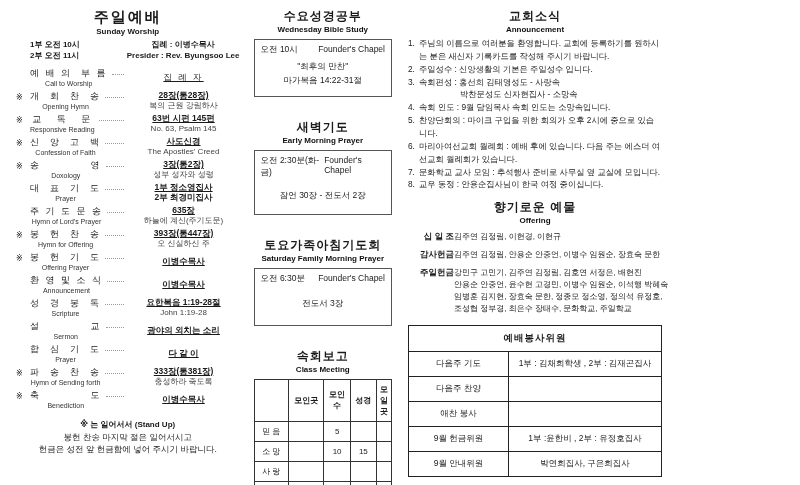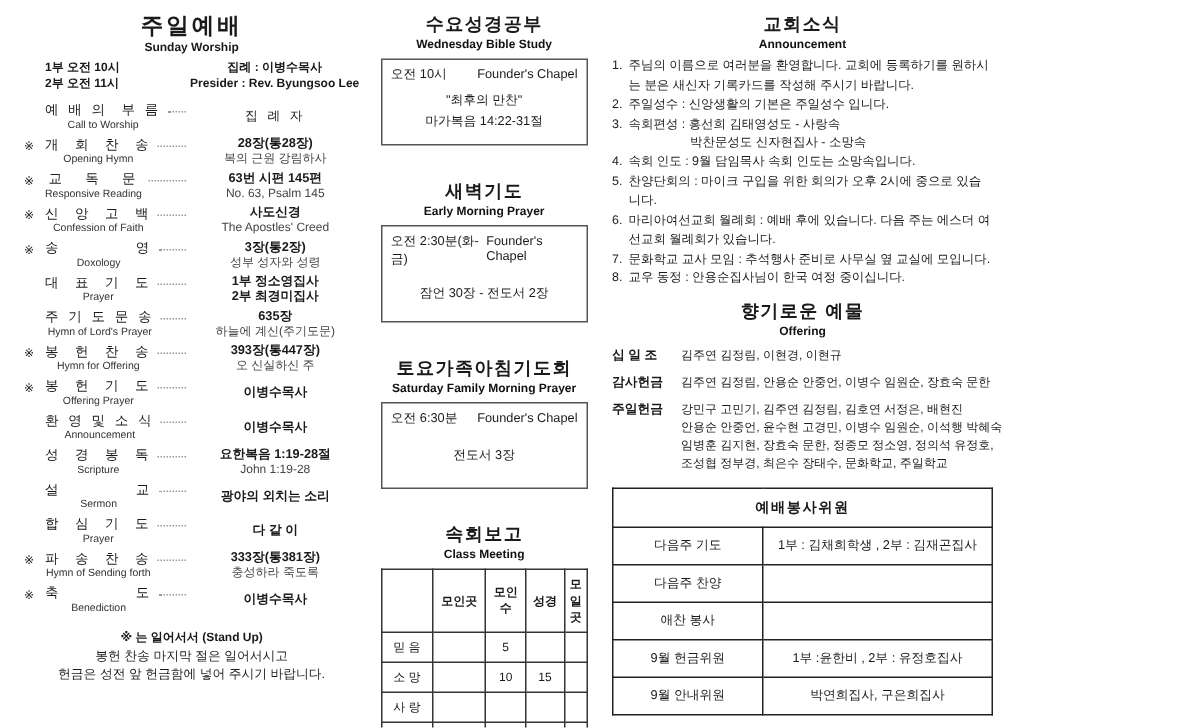--- a/index.html
+++ b/index.html
@@ -27,21 +27,21 @@
 
   .lit-row { position:relative; display:flex; align-items:center;
              padding:1px 0 1px 14px; min-height:23px; }
   .std { position:absolute; left:0; top:4px; font-size:8px; color:#222; }
   .lit-left { text-align:center; flex:0 0 auto; max-width:118px; }
   .lit-ko { font-size:9px; font-weight:normal; white-space:pre; letter-spacing:2px; }
   .lit-en { font-size:7px; color:#333; letter-spacing:0; }
   .leader { flex:1 1 auto; border-bottom:1px dotted #999; height:1px;
             margin:0 4px 6px 4px; min-width:12px; }
   .lit-val { flex:0 0 112px; text-align:center; }
-  .v1 { font-size:8.5px; font-weight:bold; line-height:1.25; white-space:pre; }
+  .v1 { font-size:8.5px; font-weight:bold; line-height:1.25; white-space:pre;text-decoration:underline; }
   .v1.v-normal { font-weight:normal; letter-spacing:2px; }
   .v2 { font-size:8px; color:#444; line-height:1.2; }
   .v2.v-strong { font-weight:bold; color:#1a1a1a; font-size:8.5px; }
 
   .w-foot { text-align:center; font-size:8.5px; margin-top:8px; line-height:1.5; }
   .w-foot .f1 { font-weight:bold; font-size:8px; }
 
   
   .mid-sec { margin-bottom:22px; }
   .mbox { border:1px solid #555; margin-top:5px; padding:4px 6px 8px 6px; }
@@ -59,21 +59,21 @@
 
   
   .ann-list { margin-top:3px; }
   .ann-item { display:flex; font-size:8.3px; line-height:1.55; }
   .ann-num { flex:0 0 11px; }
   .ann-text { flex:1; }
   .ann-cont { padding-left:52px; font-size:8.3px; line-height:1.55; }
 
   .off-sec { margin-top:8px; }
   .off-row { display:flex; margin-top:6px; }
-  .off-label { flex:0 0 46px; font-weight:bold; font-size:8.5px; white-space:pre; }
+  .off-label { flex:0 0 46px; font-weight:bold; font-size:8.5px; white-space:pre;text-align:right; }
   .off-names { flex:1; font-size:8px; line-height:1.5; }
   .off-names div { white-space:nowrap; }
 
   .cmt-table { margin-top:10px; border:1.5px solid #222; }
   .cmt-table th, .cmt-table td { border:1px solid #222; font-size:8.5px;
       text-align:center; padding:6px 2px; height:24px;margin-left:48px; }
   .cmt-table th { font-size:9.5px; font-weight:bold; letter-spacing:1px; }
   .cmt-label { width:100px; }
 </style>
 </head>

